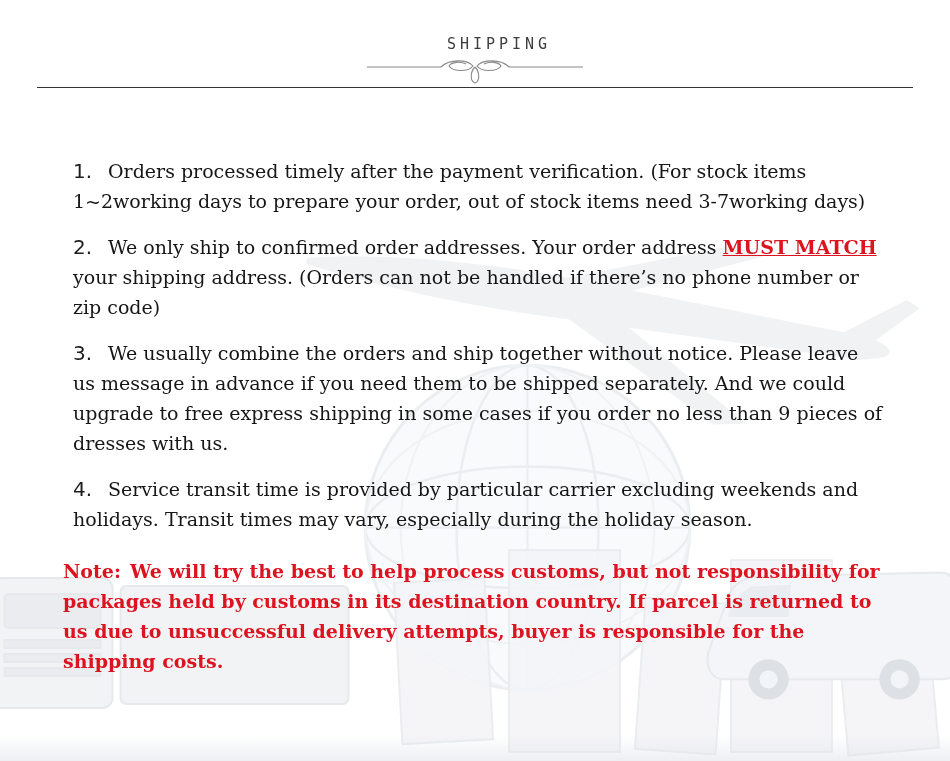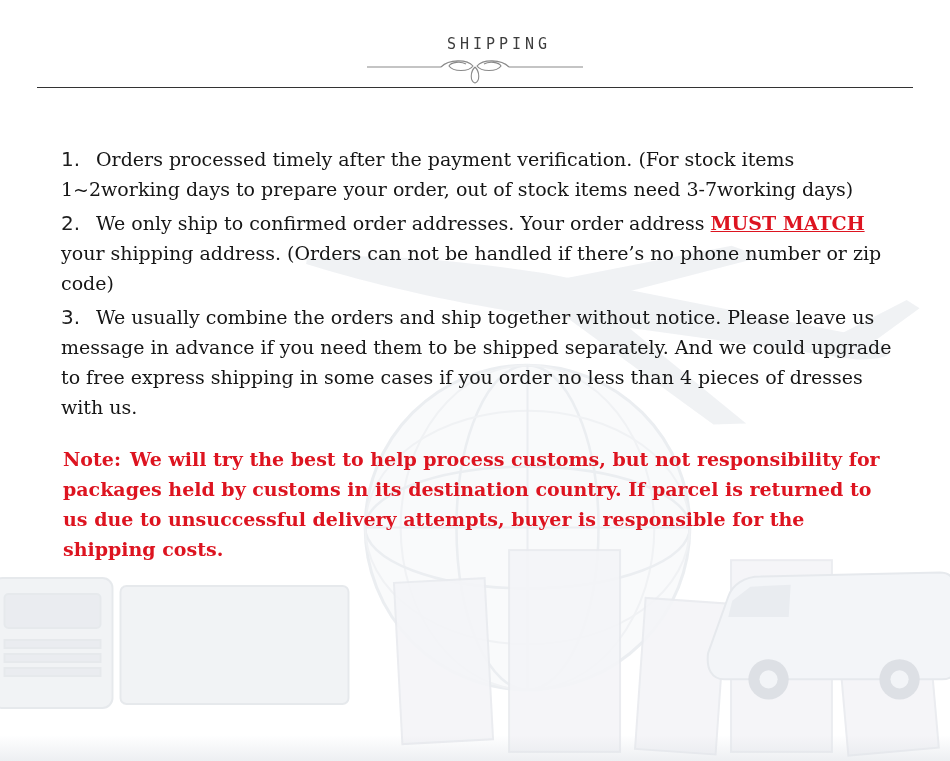--- a/index.html
+++ b/index.html
@@ -30,21 +30,21 @@
   }
   .flourish{display:block;margin:3px auto 0 auto;}
   .divider{margin:2px 37px 0 37px;border-top:1px solid var(--divider,#333);height:0;}
   
   .terms{
     position:relative;z-index:1;
     padding:52px 48px 0 57px;
     color:var(--body-text,#151515);
     font-size:19px;line-height:30px;
   }
-  .term{margin:4px;}
+  .term{margin:16px;}
   .num{
     font-family:"DejaVu Sans", sans-serif;
     font-size:20px;
     display:inline-block;min-width:35px;
     color:#1d1d1d;
   }
   .hl{color:var(--accent-red,#dd1420);font-weight:bold;text-decoration:underline;}
   
   .note{
     position:relative;z-index:1;
@@ -120,20 +120,21 @@
         <path d="M144 10 C136 2 118 2 112 9 C116 15 132 15 136 9 C134 5 124 4 119 7"></path>
         <path d="M110 10 C105 15 105 24 110 26 C115 24 115 15 110 10"></path>
       </g>
     </svg>
     <div class="divider"></div>
   </header>
 
   <main class="terms">
       <p class="term"><span class="num">1.</span><span>Orders processed timely after the payment verification. (For stock items 1~2working days to prepare your order, out of stock items need 3-7working days)</span></p>
       <p class="term"><span class="num">2.</span><span>We only ship to confirmed order addresses. Your order address </span><span class="hl">MUST MATCH</span><span> your shipping address.  (Orders can not be handled if there’s no phone number or zip code)</span></p>
-      <p class="term"><span class="num">3.</span><span>We usually combine the orders and ship together without notice. Please leave us message in advance if you need them to be shipped separately. And we could upgrade to free express shipping in some cases if you order no less than 4 pieces of dresses with us.</span></p>
+      <p class="term"><span class="num">3.</span><span>We usually combine the orders and ship together without notice. Please leave us message in advance if you need them to be shipped separately. And we could upgrade to free express shipping in some cases if you order no less than 9 pieces of dresses with us.</span></p>
+      <p class="term"><span class="num">4.</span><span>Service transit time is provided by particular carrier excluding weekends and holidays. Transit times may vary, especially during the holiday season.</span></p>
     </main>
 
   <div class="note">
     <span class="note-label">Note:</span><span class="note-body">We will try the best to help process customs, but not responsibility for packages held by customs in its destination country. If parcel is returned to us due to unsuccessful delivery attempts, buyer is responsible for the shipping costs.</span>
   </div>
 
 </div>
 
 </body></html>

